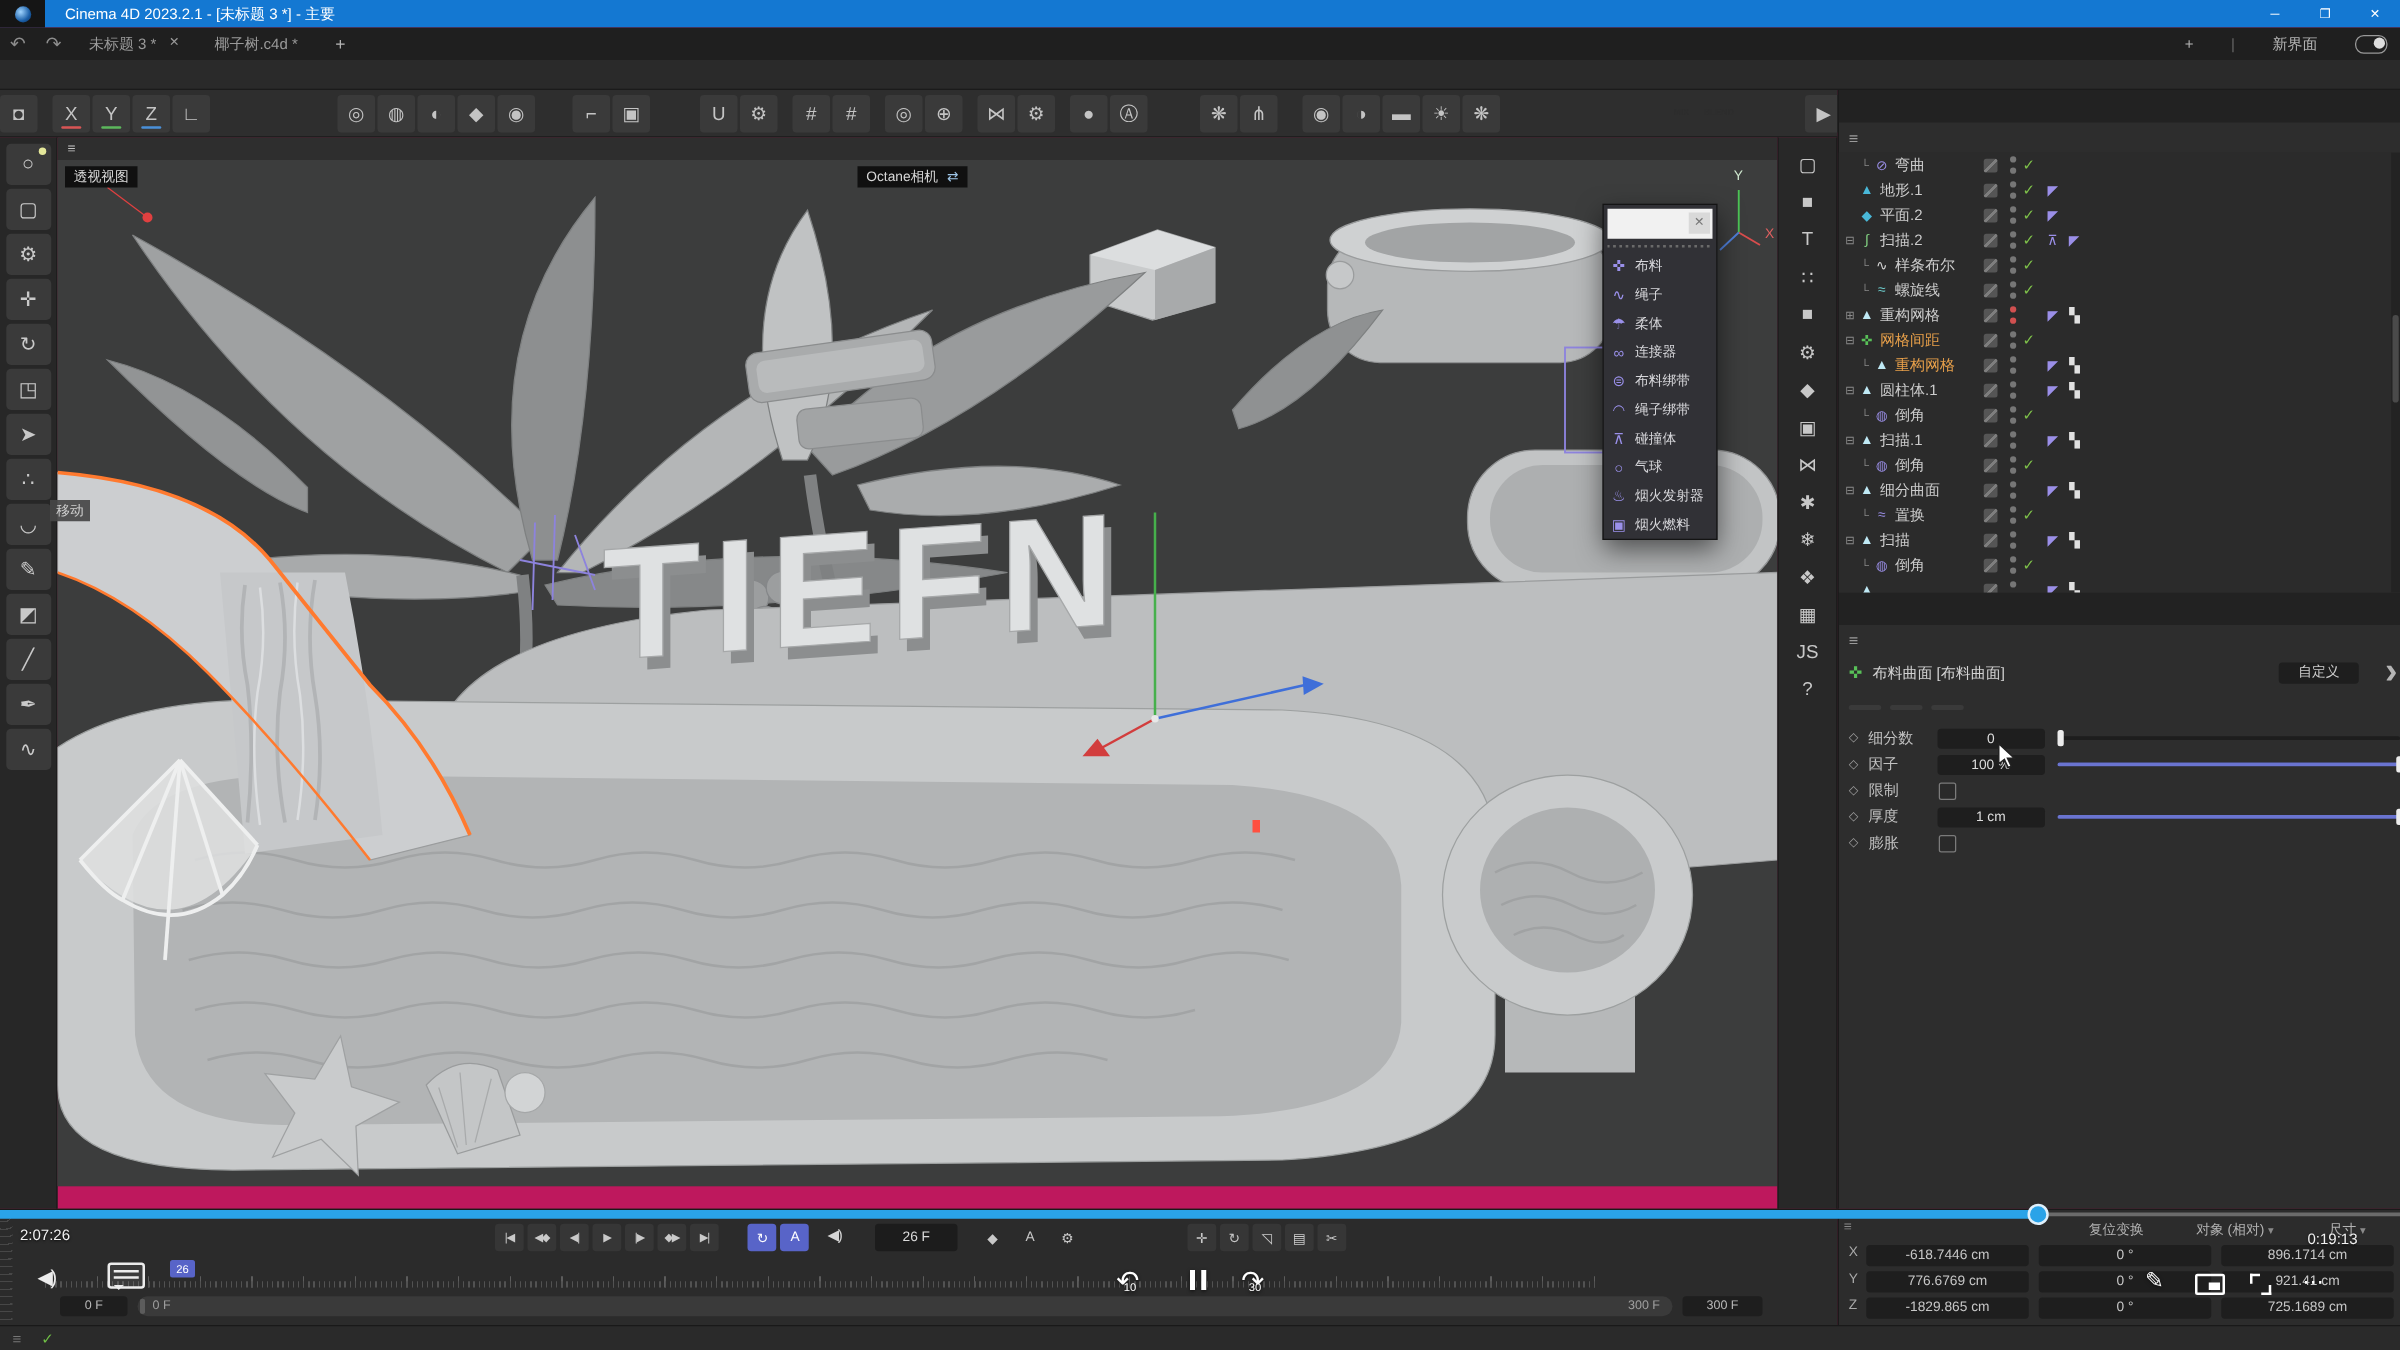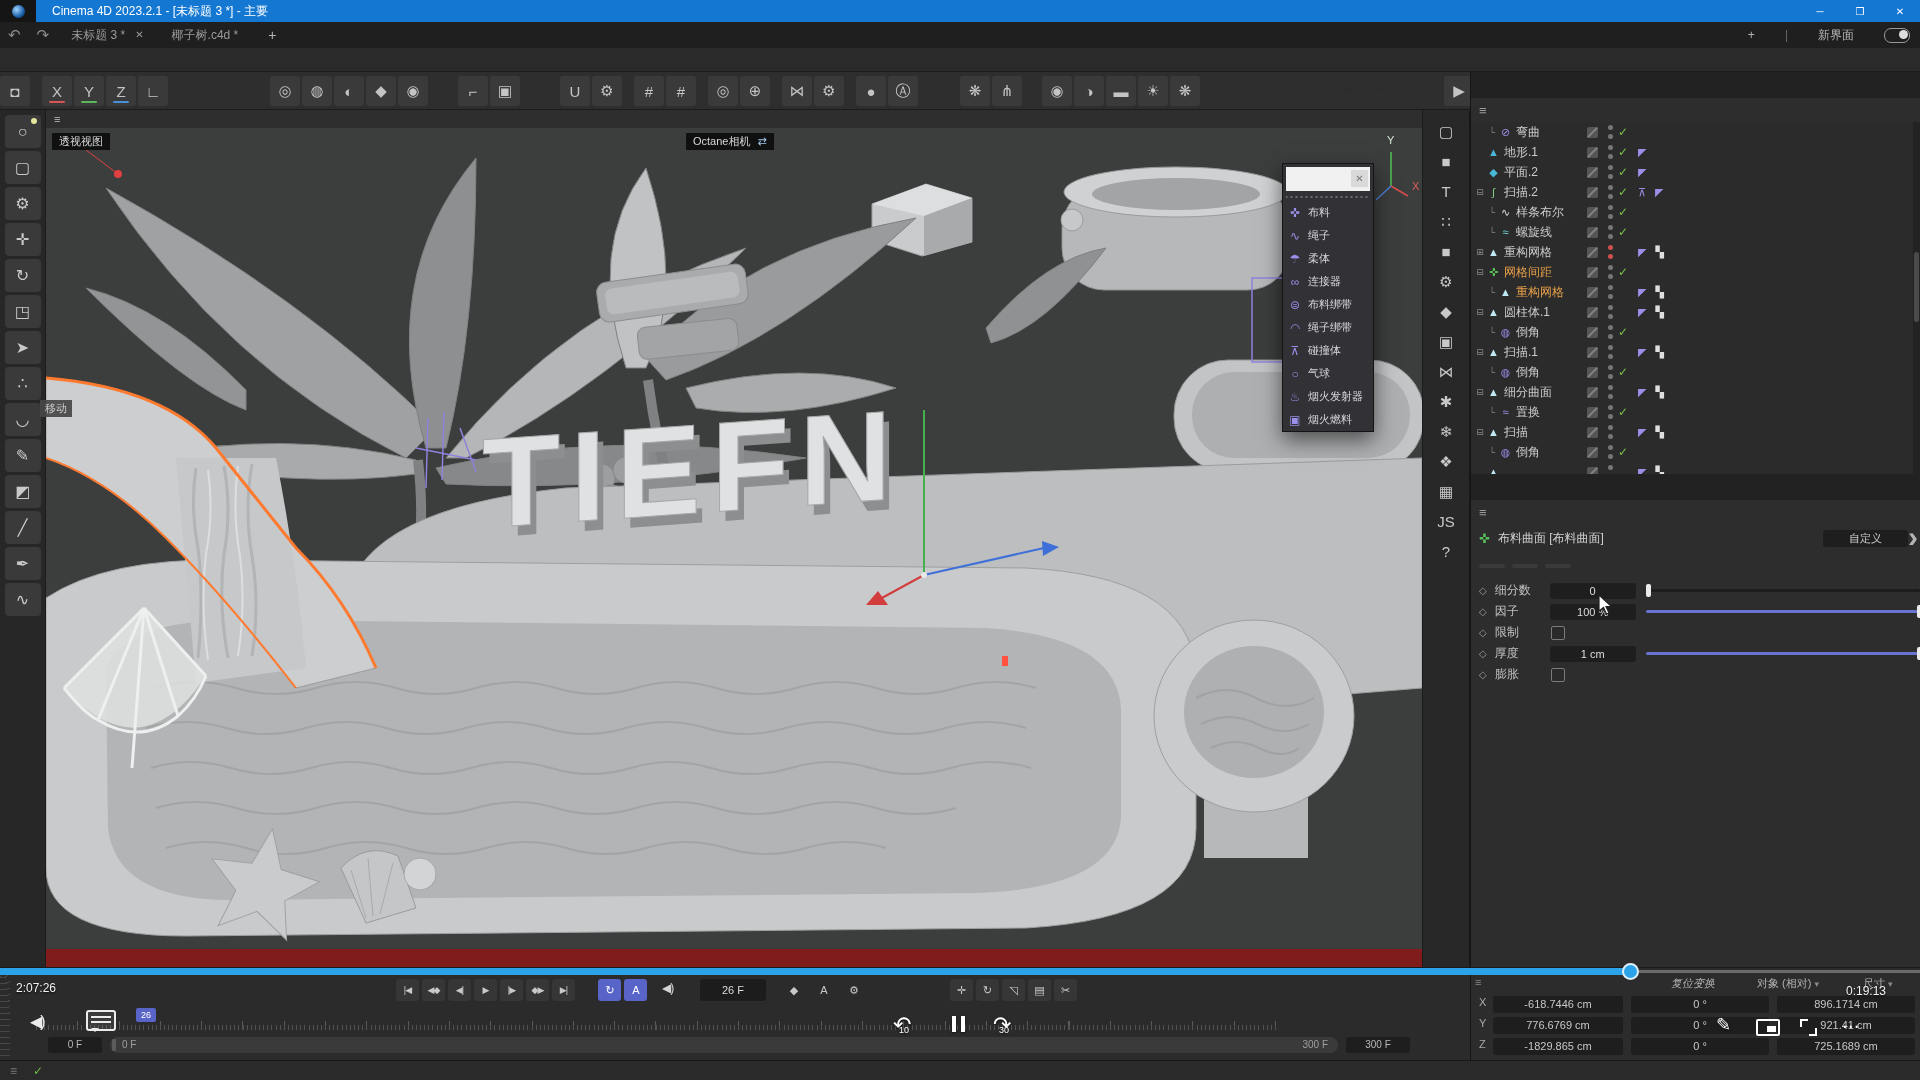--- a/index.html
+++ b/index.html
@@ -1,16 +1,16 @@
 <!DOCTYPE html>
 <html><head>
 <meta charset="utf-8">
 <style>
   html,body{margin:0;padding:0;background:#0c0c0c;font-family:"Liberation Sans","DejaVu Sans",sans-serif;}
-  #app{position:relative;width:1920px;height:1080px;background:#7f1d1d;overflow:hidden;color:#c8c8c8;font-size:12px;}
+  #app{position:relative;width:1920px;height:1080px;background:#be185d;overflow:hidden;color:#c8c8c8;font-size:12px;}
   .abs{position:absolute;}
   
   .titlebar{left:0;top:0;width:1920px;height:22px;background:#1478d2;display:flex;align-items:center;}
   .applogo{width:36px;height:22px;background:#151515;display:flex;align-items:center;justify-content:center;}
   .applogo i{width:13px;height:13px;border-radius:50%;background:radial-gradient(circle at 35% 35%,#9fd4ff,#1b5fa8 60%,#0a2c55);display:block;}
   .apptitle{color:#fff;font-size:12px;margin-left:16px;}
   .wincontrols{margin-left:auto;display:flex;}
   .winbtn{width:40px;height:22px;display:flex;align-items:center;justify-content:center;color:#fff;font-size:10px;}
   
   .tabrow{left:0;top:22px;width:1920px;height:26px;background:#1f1f1f;display:flex;align-items:center;border-bottom:1px solid #161616;}
@@ -76,21 +76,21 @@
   .odots::before{top:0;} .odots::after{bottom:0;}
   .odots[data-dots="red"]::before,.odots[data-dots="red"]::after{background:#d05050;}
   .ochk{position:absolute;left:147px;color:#7fc34a;font-size:12px;font-weight:bold;}
   .otags{position:absolute;left:167px;display:flex;gap:9px;}
   .otag{font-size:11px;}
   .vsb{position:absolute;right:0;top:0;width:7px;height:352px;background:#232323;}
   .vsb i{position:absolute;left:1px;right:1px;top:130px;height:70px;background:#4a4a4a;border-radius:3px;display:block;}
   
   .objrow{height:28px;display:flex;align-items:center;padding-left:8px;gap:8px;font-size:12px;color:#d2d2d2;position:relative;}
   .objrow .oi{color:#58c058;font-size:13px;}
-  .preset{position:absolute;left:352px;width:85px;height:17px;background:#1e1e1e;border-radius:3px;text-align:center;line-height:17px;font-size:11px;color:#cfcfcf;}
+  .preset{position:absolute;left:352px;width:64px;height:17px;background:#1e1e1e;border-radius:3px;text-align:center;line-height:17px;font-size:11px;color:#cfcfcf;}
   .bigchev{position:absolute;right:2px;top:-4px;font-size:30px;color:#b5b5b5;font-weight:bold;}
   .stabs{height:28px;display:flex;align-items:center;gap:7px;padding-left:8px;}
   .stab{padding:2px 13px;background:#3a3a3a;border-radius:3px;color:#cdcdcd;font-size:12px;}
   .gtitle{height:24px;line-height:24px;padding-left:8px;color:#e3e3e3;font-weight:bold;font-size:12px;}
   .prow{height:21px;display:flex;align-items:center;padding-left:8px;font-size:12px;}
   .pdia{width:16px;color:#9a9a9a;font-size:10px;}
   .plab{width:56px;color:#c2c2c2;}
   .pval{width:88px;height:16px;background:#1e1e1e;border-radius:3px;text-align:center;line-height:16px;font-size:11px;color:#dddddd;margin-right:10px;}
   .ptrack{position:relative;width:280px;height:3px;background:#1d1d1d;border-radius:2px;}
   .pfill{position:absolute;left:0;top:0;height:3px;background:#6a74d0;border-radius:2px;}
@@ -121,21 +121,21 @@
   .cmt i+i{top:9px;}
   .rangeouter{position:absolute;top:69px;height:16px;background:#1e1e1e;border-radius:3px;text-align:center;line-height:16px;font-size:10px;color:#b9b9b9;}
   .rangebar{position:absolute;left:110px;top:69px;width:1228px;height:16px;background:#3a3a3a;border-radius:8px;font-size:10px;color:#9f9f9f;}
   .rangebar b{position:absolute;left:12px;top:0;line-height:16px;font-weight:normal;}
   .rangebar s{position:absolute;right:10px;top:0;line-height:16px;text-decoration:none;}
   .rangebar u{position:absolute;left:2px;top:2px;width:4px;height:12px;background:#5c5c5c;border-radius:2px;text-decoration:none;}
   
   .coords{left:1470px;top:967px;width:450px;height:93px;background:#2c2c2c;border-left:1px solid #141414;border-top:1px solid #1a1a1a;box-sizing:border-box;font-size:11px;}
   .chead{position:absolute;top:8px;left:0;width:450px;height:16px;color:#b3b3b3;}
   .chead .g{position:absolute;left:4px;top:0;color:#8a8a8a;}
-  .chead .rst{position:absolute;left:200px;font-style:italic;}
+  .chead .rst{position:absolute;left:200px;}
   .chead .md{position:absolute;left:286px;}
   .chead .sz{position:absolute;left:392px;}
   .caret{color:#8a8a8a;font-size:9px;}
   .crow{position:absolute;left:0;width:450px;height:17px;}
   .crow .ax{position:absolute;left:8px;color:#a9a9a9;}
   .cbox{position:absolute;height:17px;background:#1e1e1e;border-radius:3px;text-align:center;line-height:17px;color:#c7c7c7;}
   .cpos{left:22px;width:130px;} .crot{left:160px;width:138px;} .csiz{left:306px;width:138px;}
   
   .statusbar{left:0;top:1060px;width:1920px;height:20px;background:#2a2a2a;border-top:1px solid #191919;display:flex;align-items:center;gap:16px;padding-left:10px;box-sizing:border-box;}
   .statusbar .sg{color:#777;}

